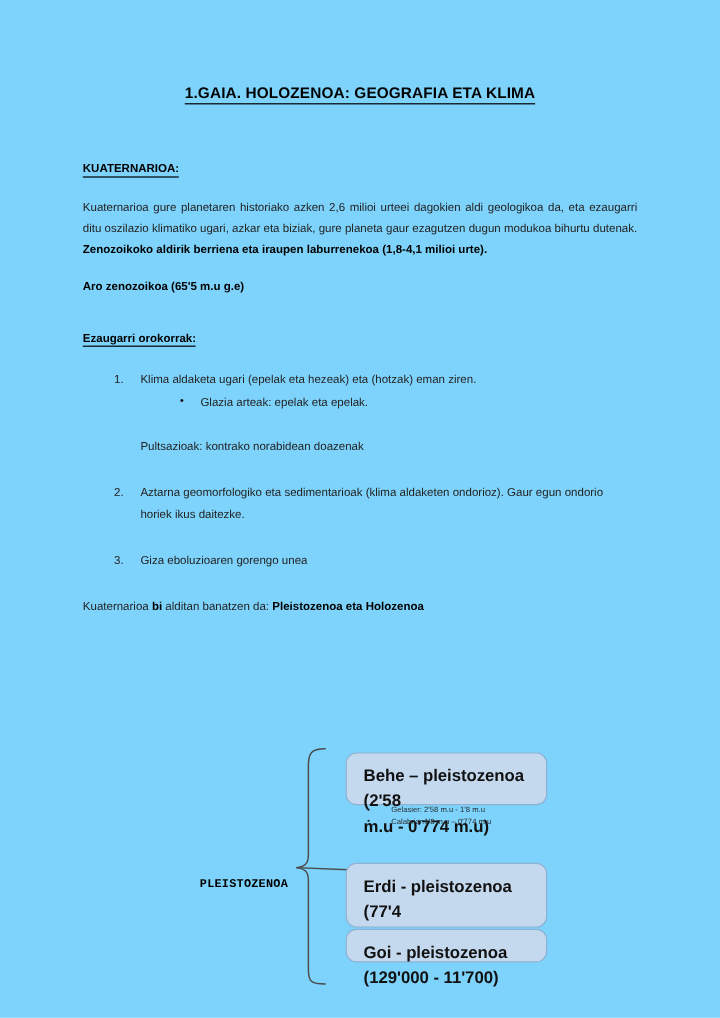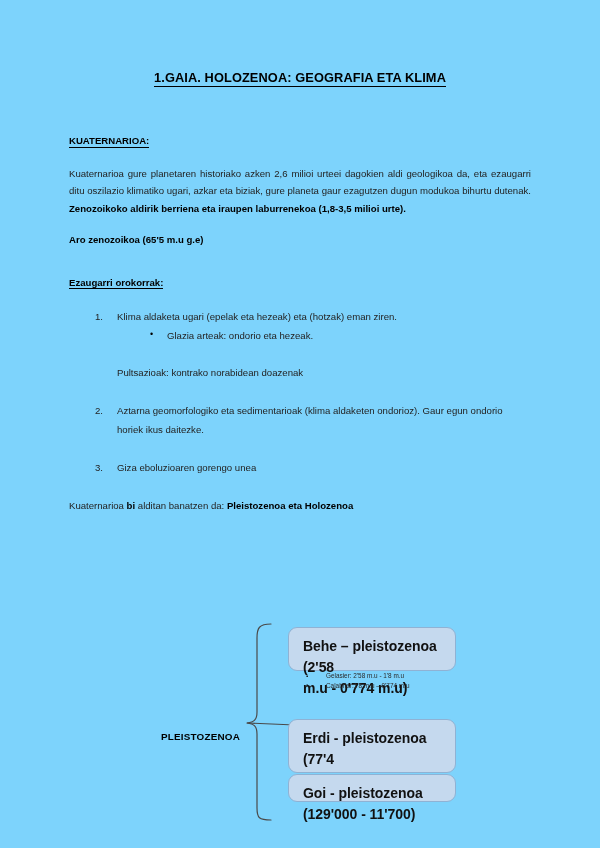--- a/index.html
+++ b/index.html
@@ -160,20 +160,21 @@
   .brace-label {
     position: absolute;
     left: 120px;
     top: 731px;
     width: 120px;
     text-align: right;
     font-size: 9.9px;
     font-weight: bold;
     letter-spacing: 0.2px;
     color: #000;
+    font-family: Liberation Mono, monospace;
   }
   .dbox {
     position: absolute;
     background: #c5d9ee;
     border: 1.1px solid #8fb2d4;
     border-radius: 9px;
     padding: 8px 10px 8px 14px;
   }
   .dbox-text {
     font-size: 14px;
@@ -224,42 +225,42 @@
     </h1>
 
     <div style="height:48px"></div>
 
     <p class="sec-heading">
       <span>KUATERNARIOA:</span>
     </p>
 
     <div style="height:17px"></div>
 
-    <p class="para"><span>Kuaternarioa gure planetaren historiako azken 2,6 milioi urteei dagokien aldi geologikoa da, eta ezaugarri ditu oszilazio klimatiko ugari, azkar eta biziak, gure planeta gaur ezagutzen dugun modukoa bihurtu dutenak. </span><b>Zenozoikoko aldirik berriena eta iraupen laburrenekoa (1,8-3,5 milioi urte).</b></p>
+    <p class="para"><span>Kuaternarioa gure planetaren historiako azken 2,6 milioi urteei dagokien aldi geologikoa da, eta ezaugarri ditu oszilazio klimatiko ugari, azkar eta biziak, gure planeta gaur ezagutzen dugun modukoa bihurtu dutenak. </span><b>Zenozoikoko aldirik berriena eta iraupen laburrenekoa (1,8-4,1 milioi urte).</b></p>
 
     <div style="height:16px"></div>
 
     <p class="sub-heading">Aro zenozoikoa (65'5 m.u g.e)</p>
 
     <div style="height:13px"></div>
 
 
     <div style="height:19px"></div>
 
     <p class="sec-heading">
       <span>Ezaugarri orokorrak:</span>
     </p>
 
     <div style="height:19px"></div>
 
     <ol class="num-list">
       <li>
         <span>Klima aldaketa ugari  (epelak eta hezeak) eta (hotzak) eman ziren.</span>
         <ul class="inner-list">
-          <li>Glazia arteak: ondorio eta hezeak.</li>
+          <li>Glazia arteak: epelak eta epelak.</li>
         </ul>
       </li>
     </ol>
 
     <div style="height:18px"></div>
 
     <p class="note-line">Pultsazioak: kontrako norabidean doazenak</p>
 
     <div style="height:20px"></div>
 

